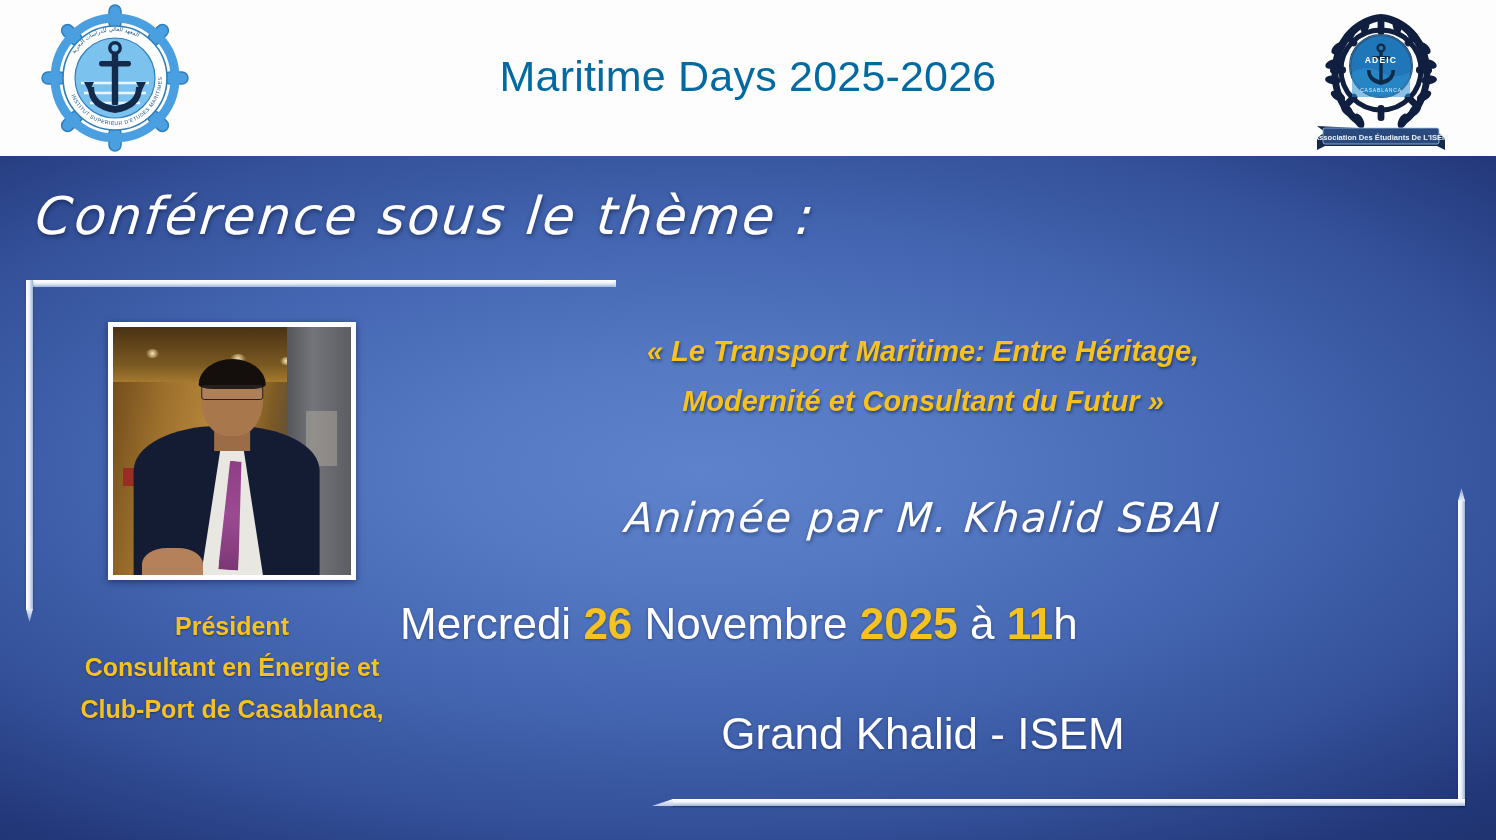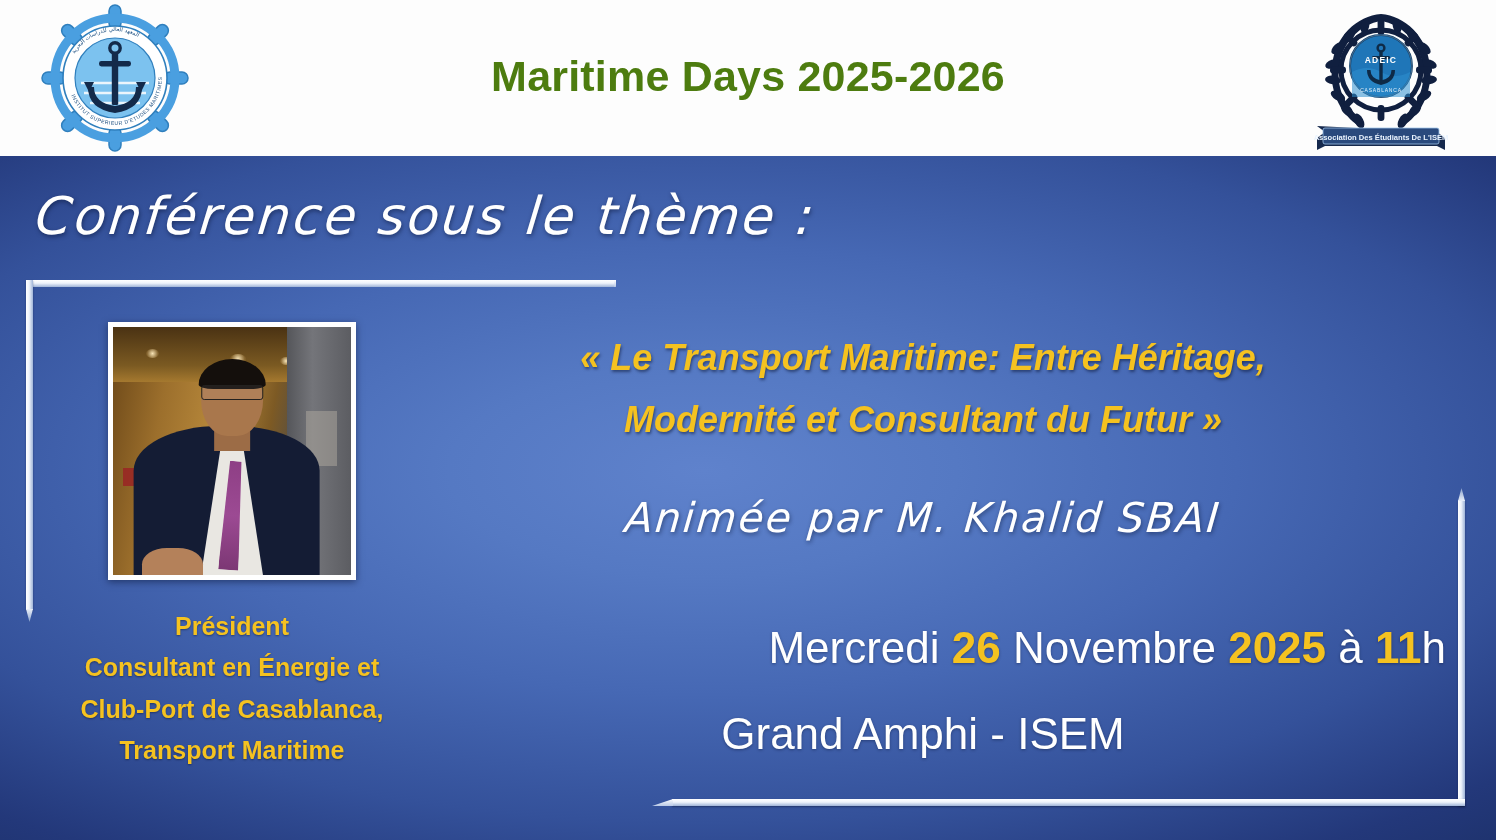--- a/index.html
+++ b/index.html
@@ -35,22 +35,22 @@
     flex: none;
   }
   .header-titles {
     flex: 1 1 auto;
     text-align: center;
     line-height: 1.08;
     padding-bottom: 4px;
   }
   .header-titles .line {
     font-size: 43px;
-    font-weight: bold;
-    color: #4d7c0f;
+    font-weight: normal;
+    color: #0369a1;
     letter-spacing: 0.2px;
     white-space: nowrap;
   }
 
   
   .body-area {
     position: absolute;
     left: 0; top: 156px;
     width: 1496px;
     height: 684px;
@@ -292,44 +292,44 @@
     left: 400px; top: 0;
     width: 1046px;
     height: 684px;
   }
   .conf-theme {
     position: absolute;
     left: 0; top: 171px;
     width: 100%;
     text-align: center;
     color: #f5c220;
-    font-size: 36px;
+    font-size: 29px;
     font-weight: bold;
     font-style: italic;
     line-height: 1.72;
     text-shadow: 1px 2px 3px rgba(5,15,45,0.5);
   }
   .conf-speaker {
     position: absolute;
     left: 0; top: 338px;
     width: 100%;
     text-align: center;
     font-family: "DejaVu Sans", sans-serif;
     font-style: italic;
     font-size: 41px;
     color: #ffffff;
     letter-spacing: 2px;
     transform: skewX(-5deg);
     text-shadow: 1px 2px 4px rgba(5,15,45,0.45);
   }
   .conf-date {
     position: absolute;
-    left: 0; top: 467px;
+    left: 0; top: 443px;
     width: 100%;
-    text-align: right;
+    text-align: left;
     font-size: 44px;
     color: #ffffff;
     white-space: nowrap;
     text-shadow: 0 1px 3px rgba(5,15,45,0.4);
   }
   .conf-date .hl {
     color: #f5c220;
     font-weight: bold;
   }
   .conf-venue {
@@ -486,37 +486,36 @@
           <div class="ph-head"></div>
           <div class="ph-hair"></div>
           <div class="ph-glasses"></div>
           <div class="ph-hands"></div>
         </div>
       </div>
       <div class="speaker-caption">
         <div>Président</div>
         <div>Consultant en Énergie et</div>
         <div>Club-Port de Casablanca,</div>
-        <div>Transport Maritime</div>
       </div>
     </div>
 
     <div class="main-col">
       <div class="conf-theme">
         <div>« Le Transport Maritime: Entre Héritage,</div>
         <div>Modernité et Consultant du Futur »</div>
       </div>
 
       <div class="conf-speaker">Animée par M. Khalid SBAI</div>
 
       <div class="conf-date">
         <span>Mercredi</span>
         <span class="hl">26</span>
         <span>Novembre</span>
         <span class="hl">2025</span>
         <span>à</span>
         <span class="hl">11</span><span>h</span>
       </div>
 
-      <div class="conf-venue">Grand Amphi - ISEM</div>
+      <div class="conf-venue">Grand Khalid - ISEM</div>
     </div>
   </div>
 </div>
 
 </body></html>

